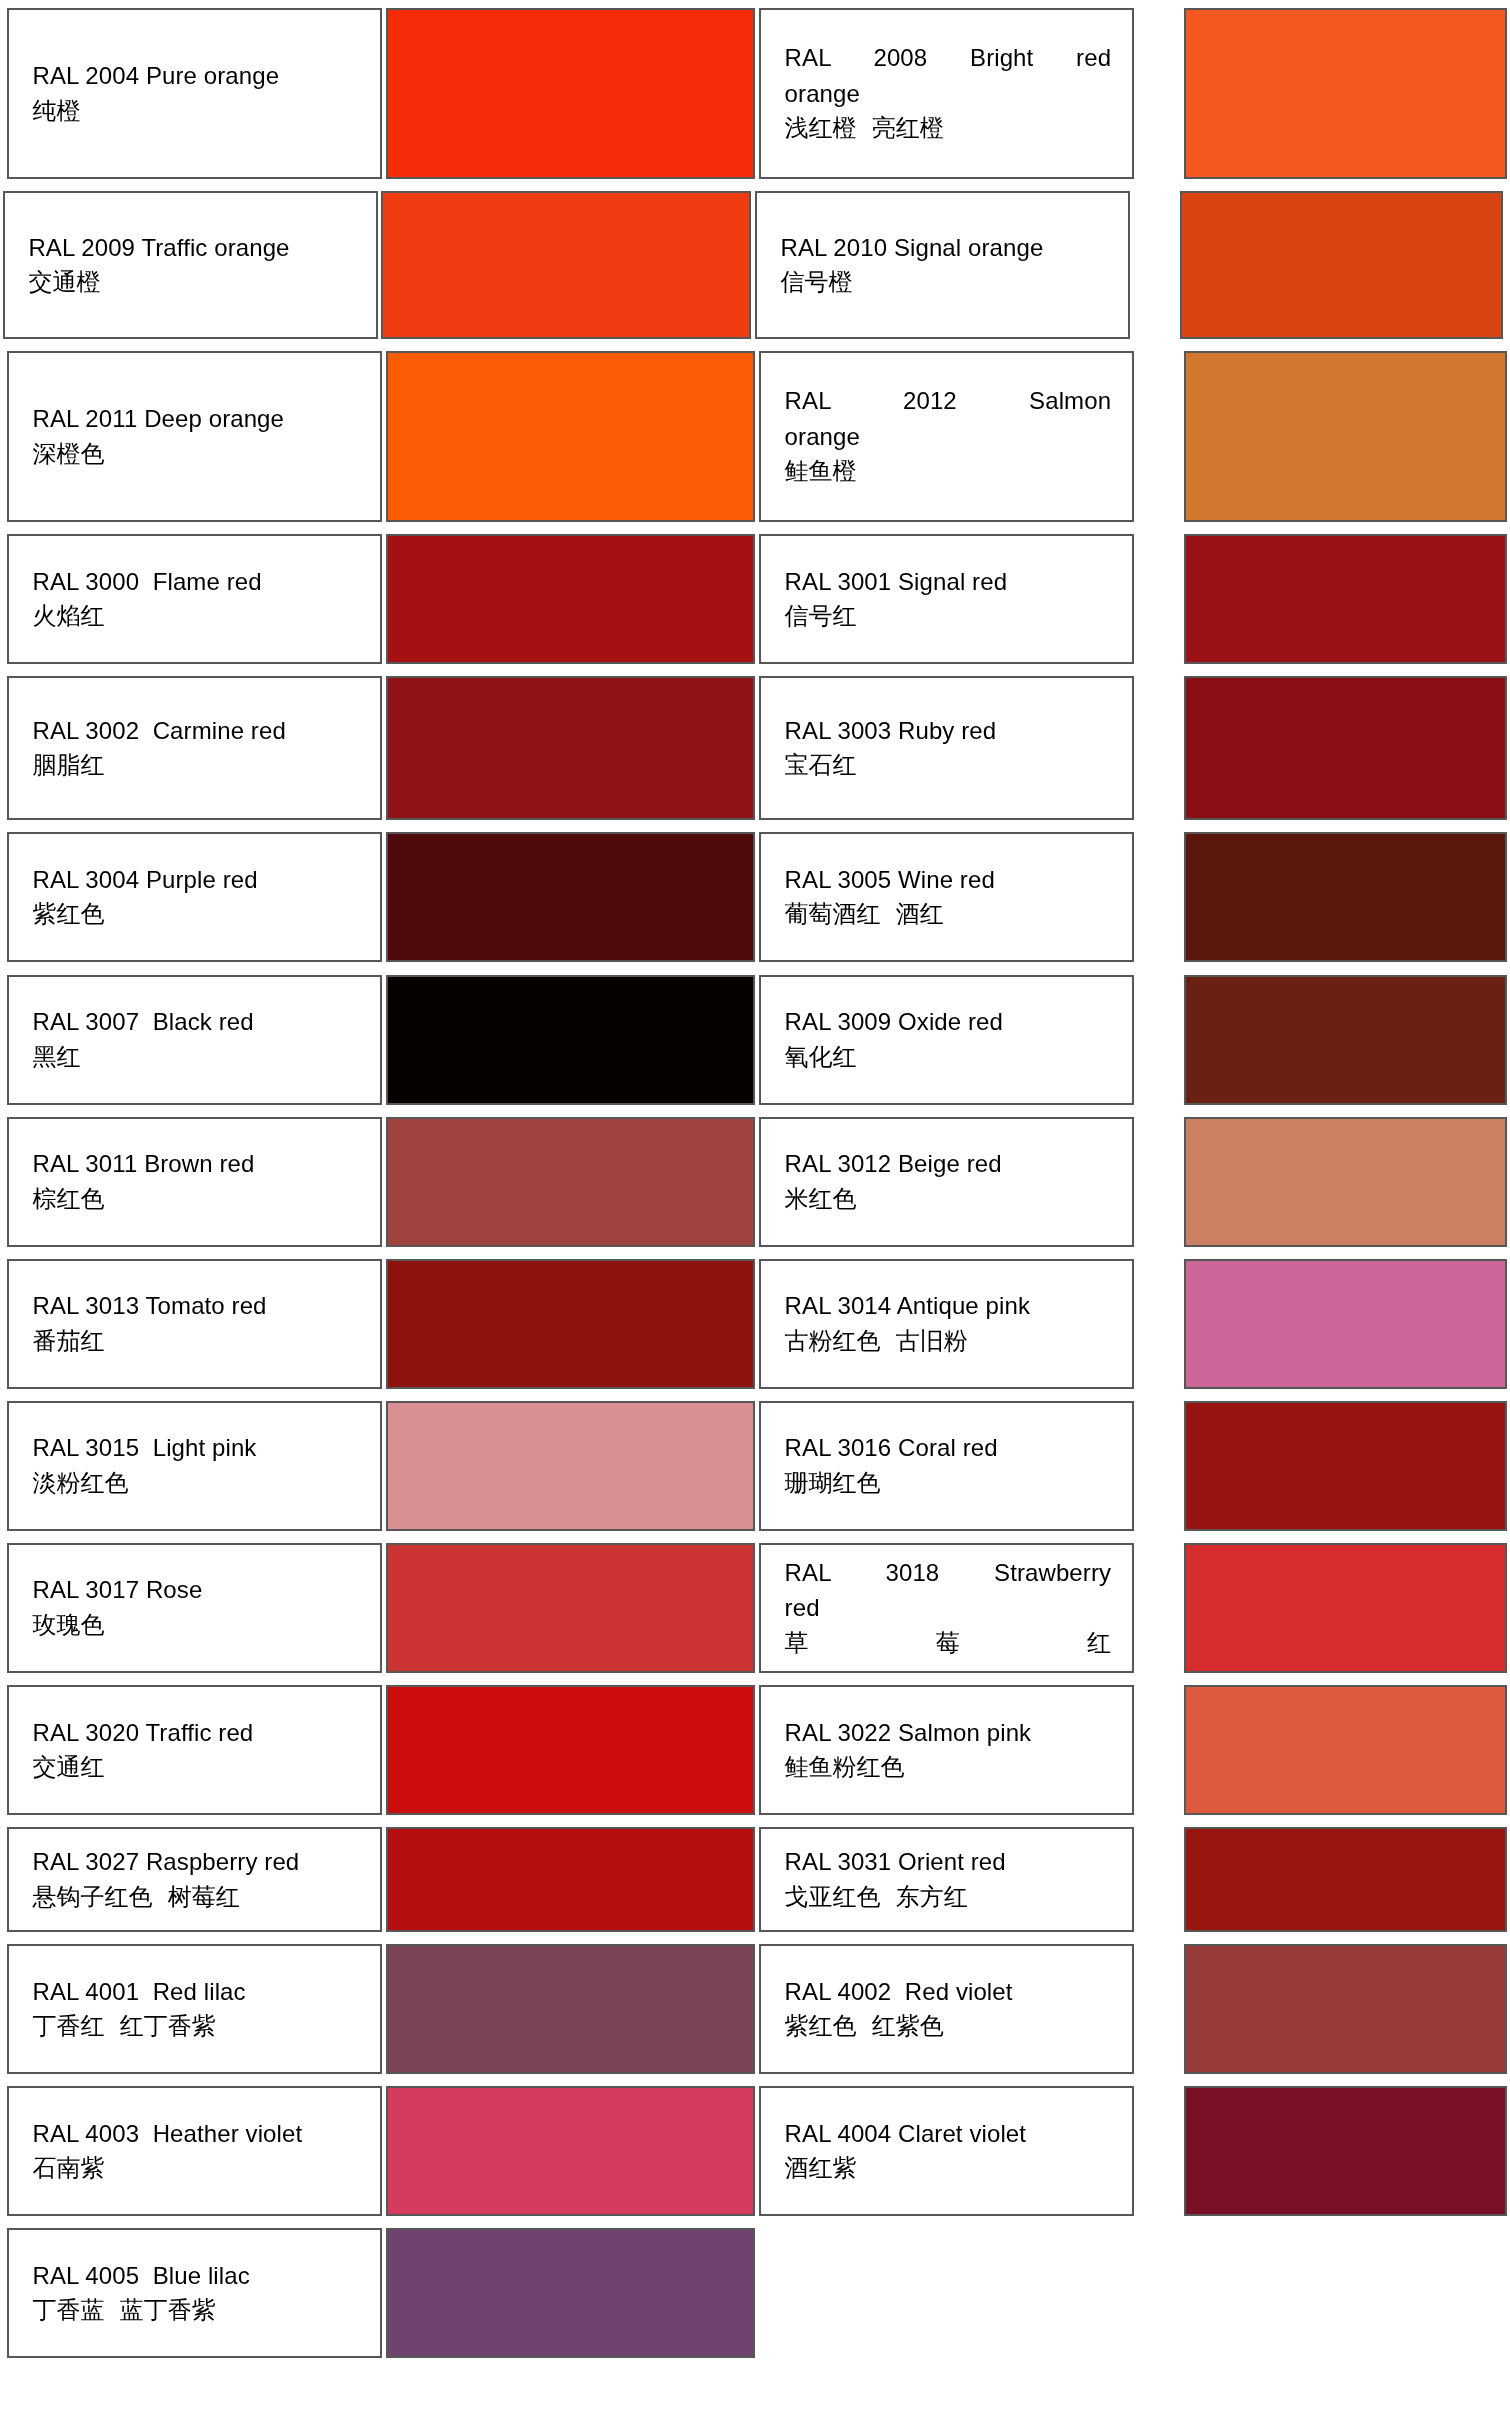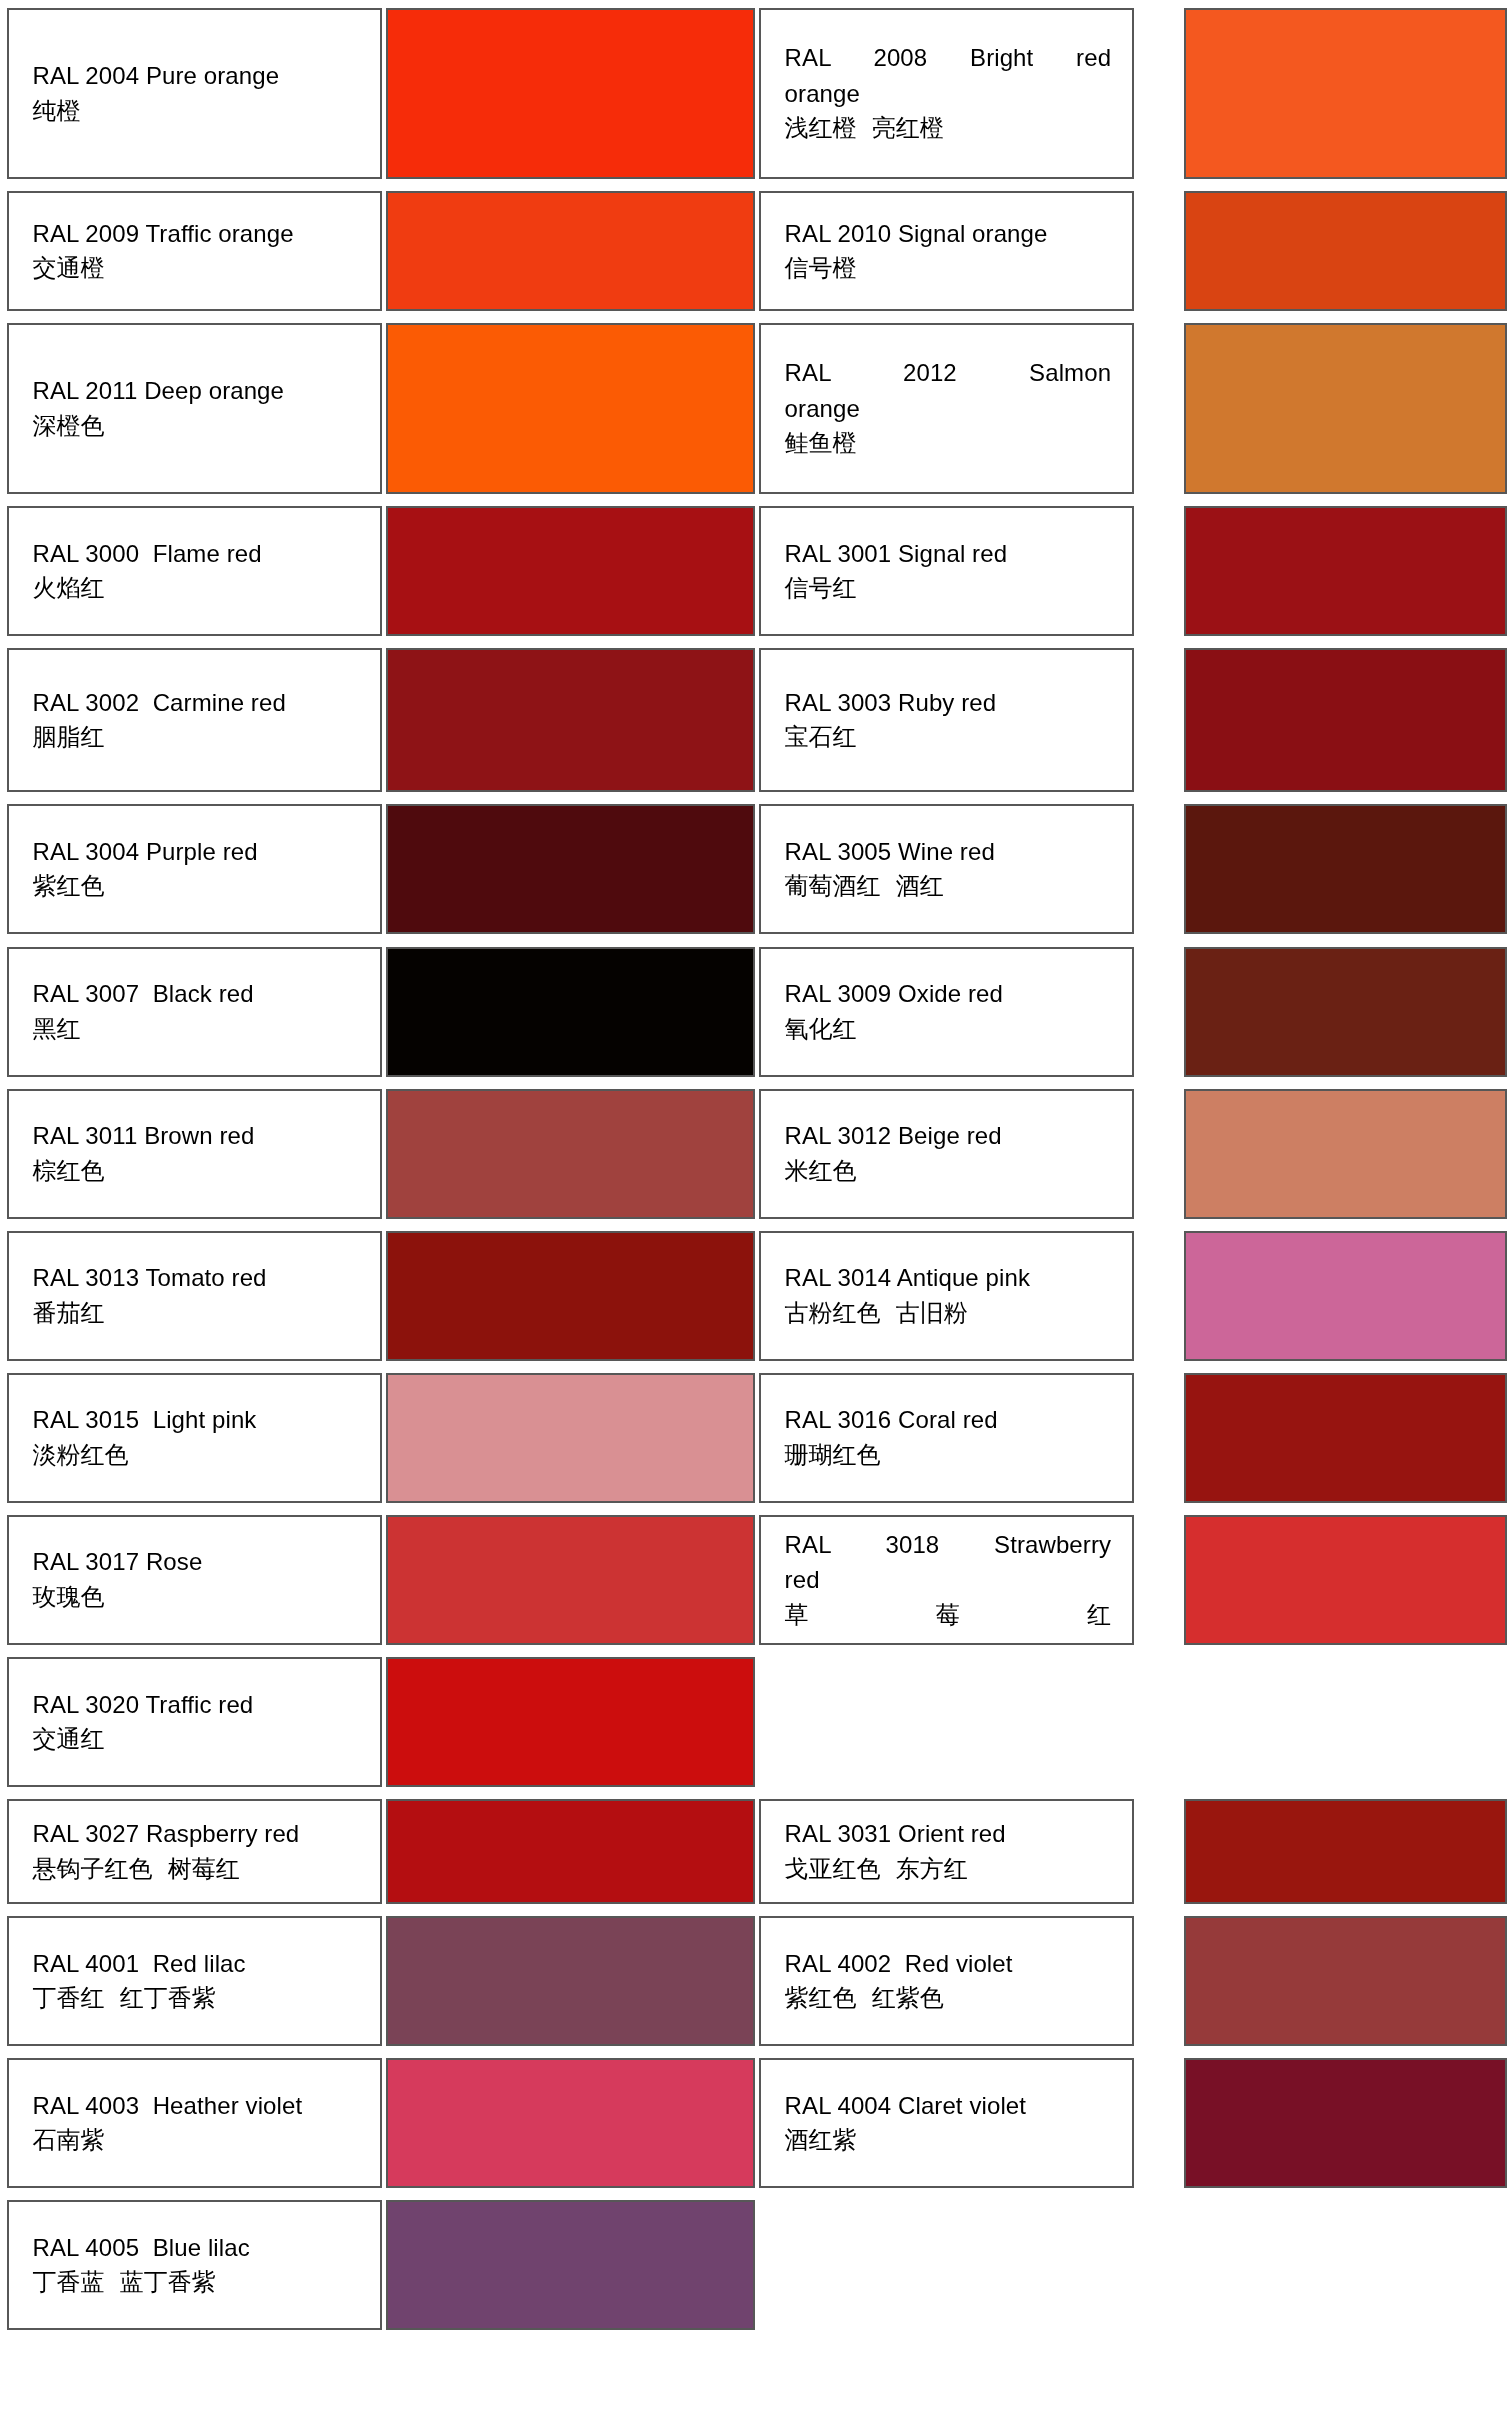--- a/index.html
+++ b/index.html
@@ -88,21 +88,21 @@
       </div>
       <div class="pair second">
         <div class="label-cell">
           <div class="en justify">RAL    2008    Bright    red</div>
           <div class="en">orange</div>
           <div class="cn">浅红橙  亮红橙</div>
         </div>
         <div class="swatch-cell" style="background: rgb(244, 88, 31);"></div>
       </div>
     </div>
-    <div class="row" style="height: 120px;">
+    <div class="row" style="height: 148px; justify-content: flex-end;">
       <div class="pair">
         <div class="label-cell">
           <div class="en">RAL 2009 Traffic orange</div>
           <div class="cn">交通橙</div>
         </div>
         <div class="swatch-cell" style="background: rgb(240, 60, 17);"></div>
       </div>
       <div class="pair second">
         <div class="label-cell">
           <div class="en">RAL 2010 Signal orange</div>
@@ -258,20 +258,27 @@
       </div>
     </div>
     <div class="row" style="height: 130px;">
       <div class="pair">
         <div class="label-cell">
           <div class="en">RAL 3020 Traffic red</div>
           <div class="cn">交通红</div>
         </div>
         <div class="swatch-cell" style="background: rgb(204, 13, 13);"></div>
       </div>
+      <div class="pair second">
+        <div class="label-cell">
+          <div class="en">RAL 3022 Salmon pink</div>
+          <div class="cn">鲑鱼粉红色</div>
+        </div>
+        <div class="swatch-cell" style="background: rgb(220, 90, 62);"></div>
+      </div>
     </div>
     <div class="row" style="height: 105px;">
       <div class="pair">
         <div class="label-cell">
           <div class="en">RAL 3027 Raspberry red</div>
           <div class="cn">悬钩子红色  树莓红</div>
         </div>
         <div class="swatch-cell" style="background: rgb(180, 14, 17);"></div>
       </div>
       <div class="pair second">

